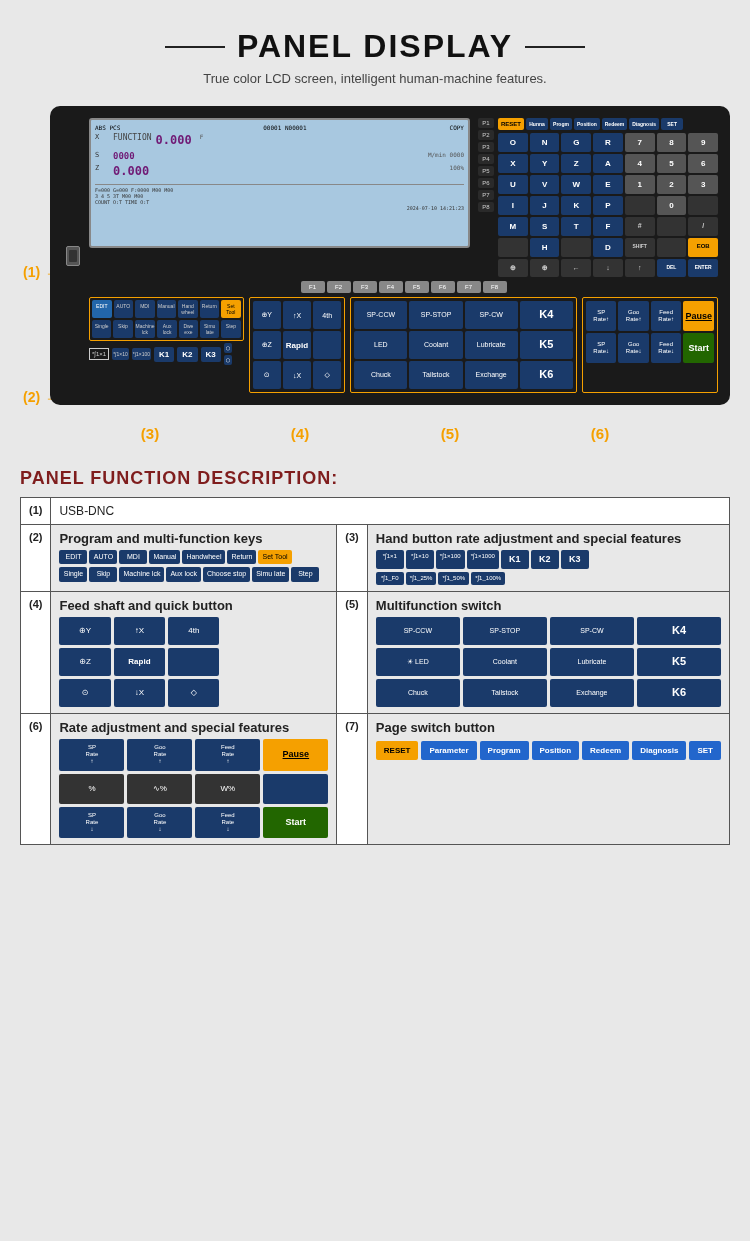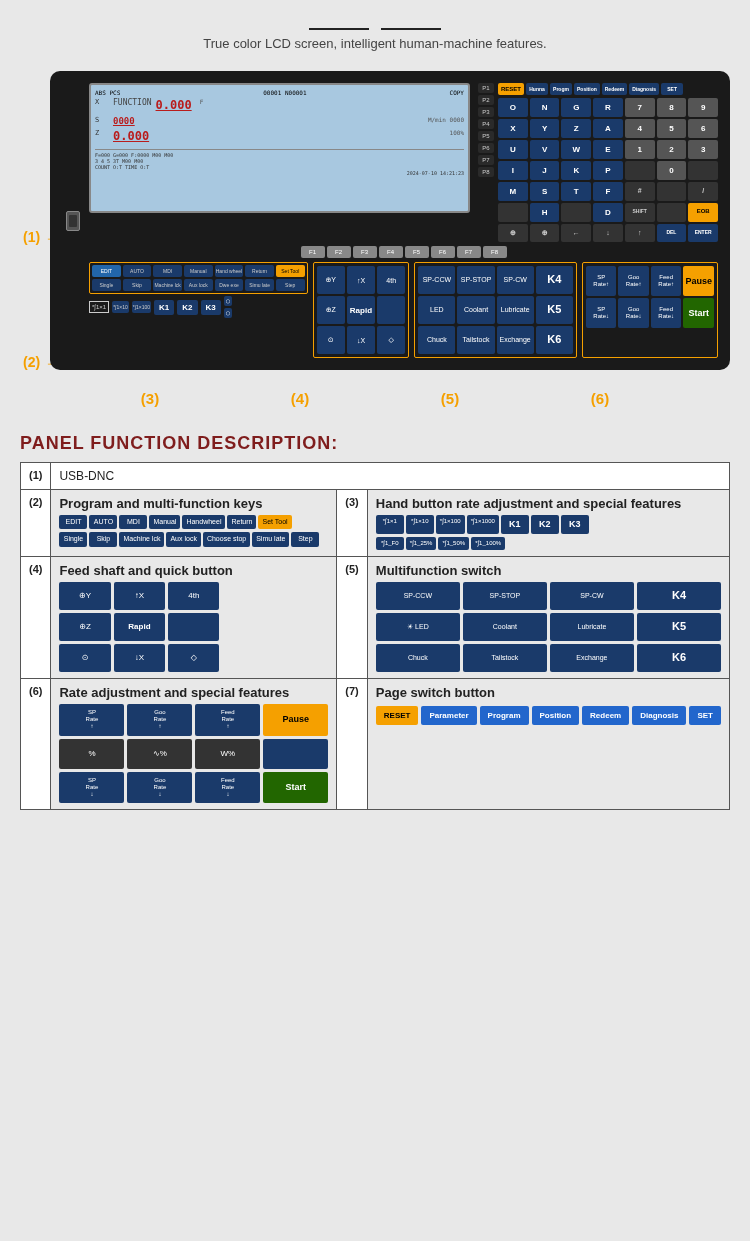--- a/index.html
+++ b/index.html
@@ -93,21 +93,21 @@
       height: 130px;
       padding: 4px;
       font-size: 7px;
       color: #000;
       font-family: monospace;
       position: relative;
       overflow: hidden;
     }
     .screen-row { display: flex; gap: 4px; line-height: 1.3; }
     .screen-label { color: #333; min-width: 14px; }
-    .screen-value { color: #b91c1c; font-weight: bold; text-decoration: underline; }
+    .screen-value { color: #701a75; font-weight: bold; }
     .screen-top { display: flex; justify-content: space-between; font-size: 6px; margin-bottom: 2px; }
 
     
     .p-buttons {
       display: flex;
       flex-direction: column;
       gap: 2px;
       margin-left: 4px;
     }
     .p-btn {
@@ -268,21 +268,21 @@
     .mf-grid {
       display: grid;
       grid-template-columns: repeat(4, 1fr);
       gap: 3px;
       margin-top: 4px;
     }
     .mf-key {
       background: #1a3a6a;
       color: #fff;
       font-size: 7px;
-      padding: 5px 3px;
+      padding: 5px 11px;
       border-radius: 2px;
       text-align: center;
       min-height: 28px;
       display: flex;
       align-items: center;
       justify-content: center;
       line-height: 1.2;
     }
     .mf-key.k-btn {
       background: #1a3a6a;
@@ -310,20 +310,21 @@
       flex-direction: column;
       align-items: center;
       justify-content: center;
       line-height: 1.2;
     }
     .rate-adj-key.pause-btn {
       background: #f5a000;
       color: #000;
       font-size: 9px;
       font-weight: bold;
+      text-decoration: underline;
     }
     .rate-adj-key.start-btn {
       background: #226600;
       color: #fff;
       font-size: 9px;
       font-weight: bold;
     }
 
     
     .page-switch-row {
@@ -364,20 +365,21 @@
       font-weight: 900;
       font-size: 15px;
     }
   </style>
 </head>
 <body>
 
 <div class="header">
   <div class="header-title-row">
     <div class="header-line"></div>
+    <h1 class="header-title">PANEL DISPLAY</h1>
     <div class="header-line"></div>
   </div>
   <p class="header-subtitle">True color LCD screen, intelligent human-machine features.</p>
 </div>
 
 <div class="panel-wrapper">
 
   <div class="ann-label" style="left:8px; top:155px;">
     <span>(1)</span>
     <span style="color:#f5a000; font-size:18px;"> →</span>

